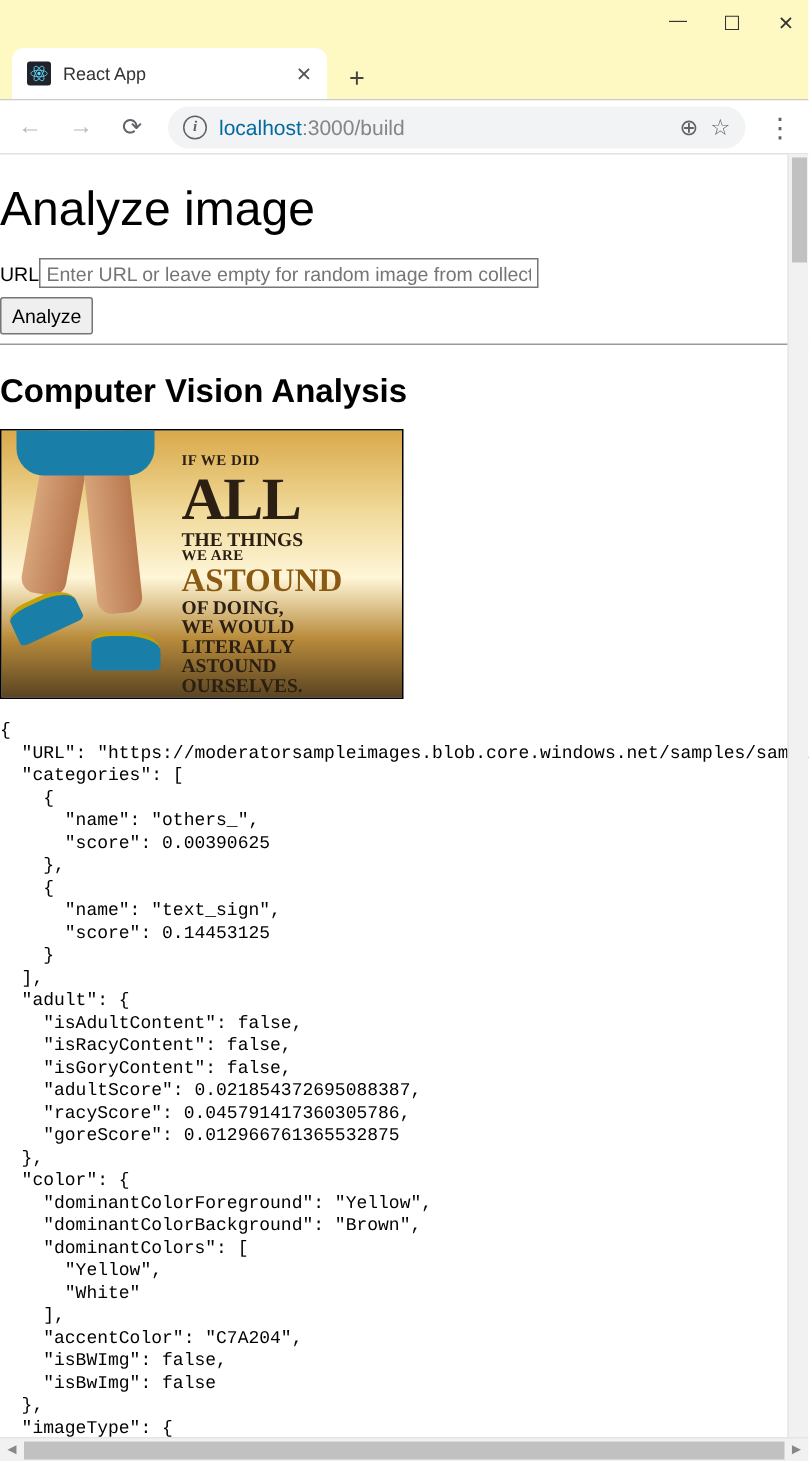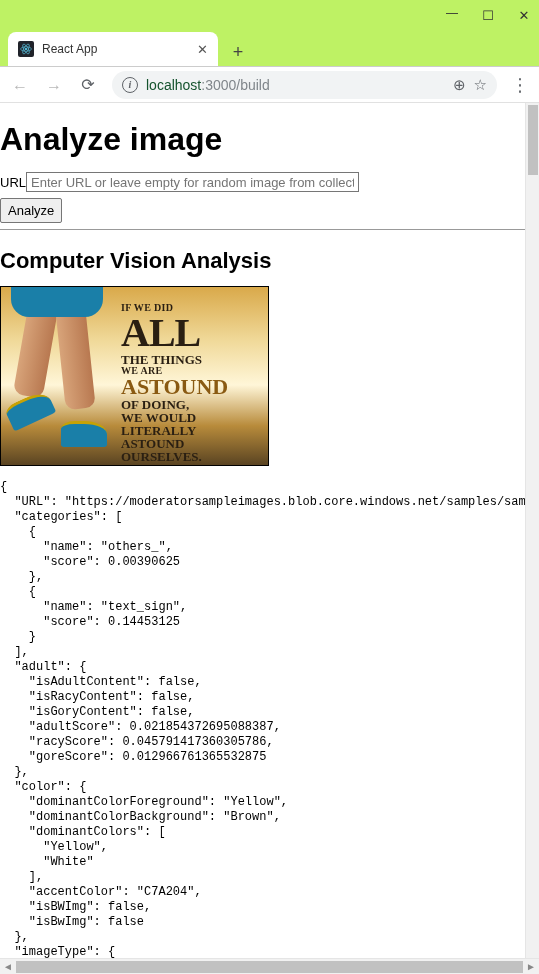--- a/index.html
+++ b/index.html
@@ -9,21 +9,21 @@
       font-size: 13px;
       background: #fff;
       width: 539px;
       height: 974px;
       overflow: hidden;
       position: relative;
     }
 
     
     .browser-chrome {
-      background: #bef264;
+      background: #fef9c3;
       border-bottom: 1px solid #ccc;
     }
     .window-controls {
       display: flex;
       justify-content: flex-end;
       align-items: center;
       height: 30px;
       padding-right: 8px;
       gap: 22px;
     }
@@ -117,21 +117,21 @@
       display: inline-flex;
       align-items: center;
       justify-content: center;
       font-size: 10px;
       font-weight: bold;
       font-style: italic;
       font-family: Georgia, serif;
       color: #5f6368;
     }
     .addr-text { flex: 1; }
-    .addr-host { color: #14532d; }
+    .addr-host { color: #0369a1; }
     .addr-path { color: #80868b; text-align: center; }
     .zoom-icon, .star-icon { color: #5f6368; font-size: 15px; }
     .menu-dots { font-size: 18px; color: #5f6368; letter-spacing: 0; }
 
     
     .viewport {
       position: relative;
       height: calc(974px - 30px - 36px - 36px - 16px);
       overflow: hidden;
     }
@@ -181,21 +181,21 @@
       top: 2px;
       left: 0;
       height: 12px;
       width: 100%;
       background: #c1c1c1;
     }
 
     
     h1 {
       font-size: 32px;
-      font-weight: 700;
+      font-weight: 400;
       margin: 18px 0 14px 0;
       color: #000;
     }
     h2 {
       font-size: 22px;
       font-weight: 700;
       margin: 18px 0 12px 0;
       color: #000;
     }
     .url-row {

